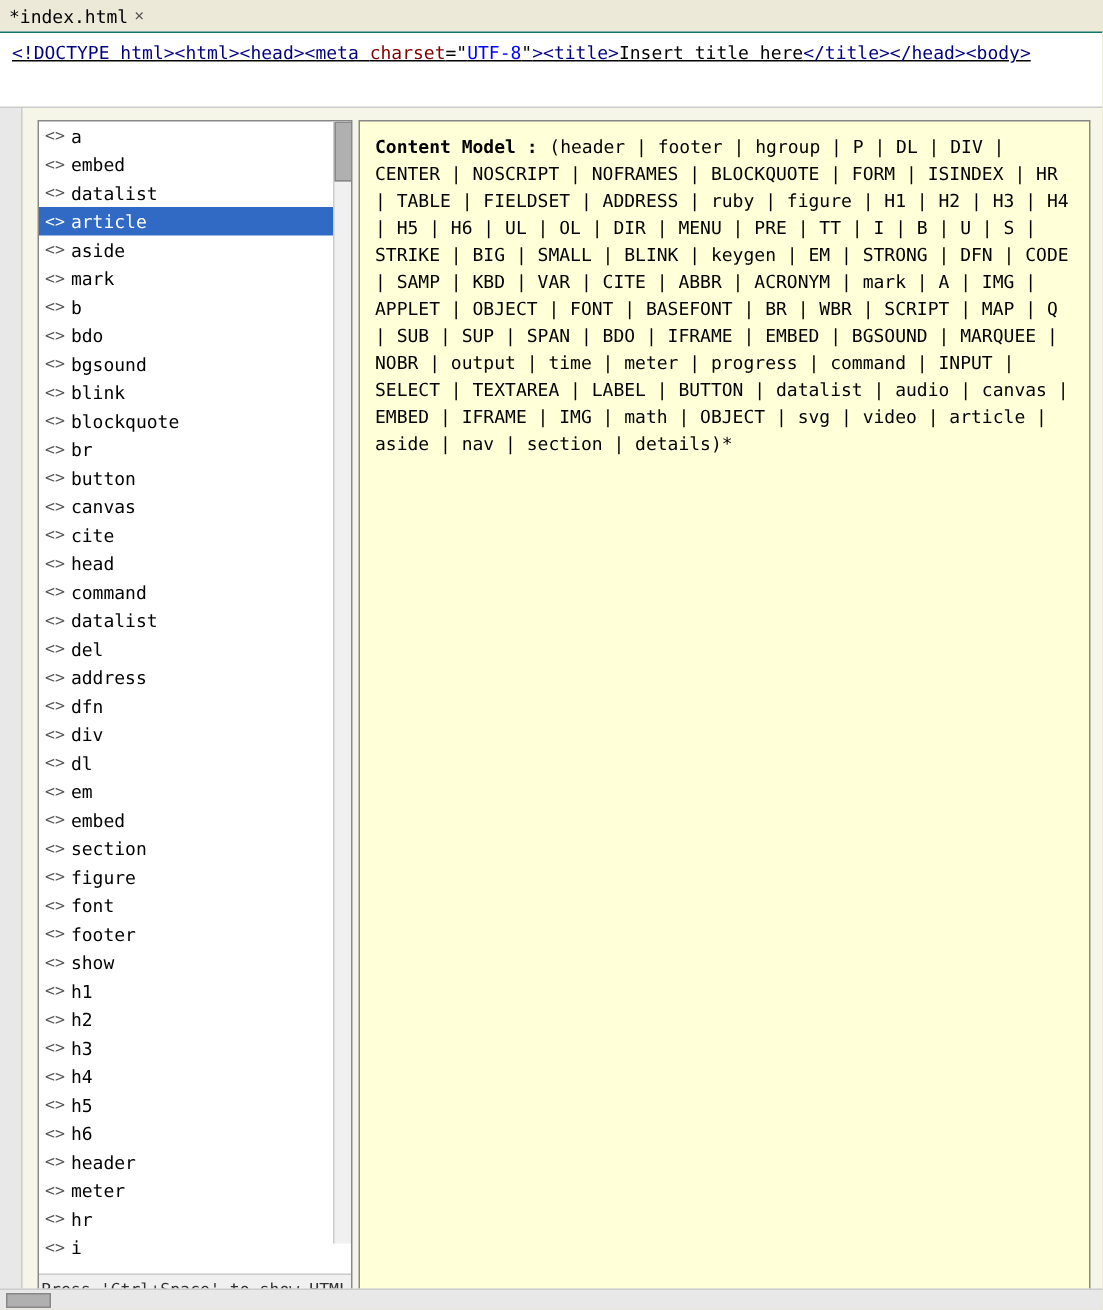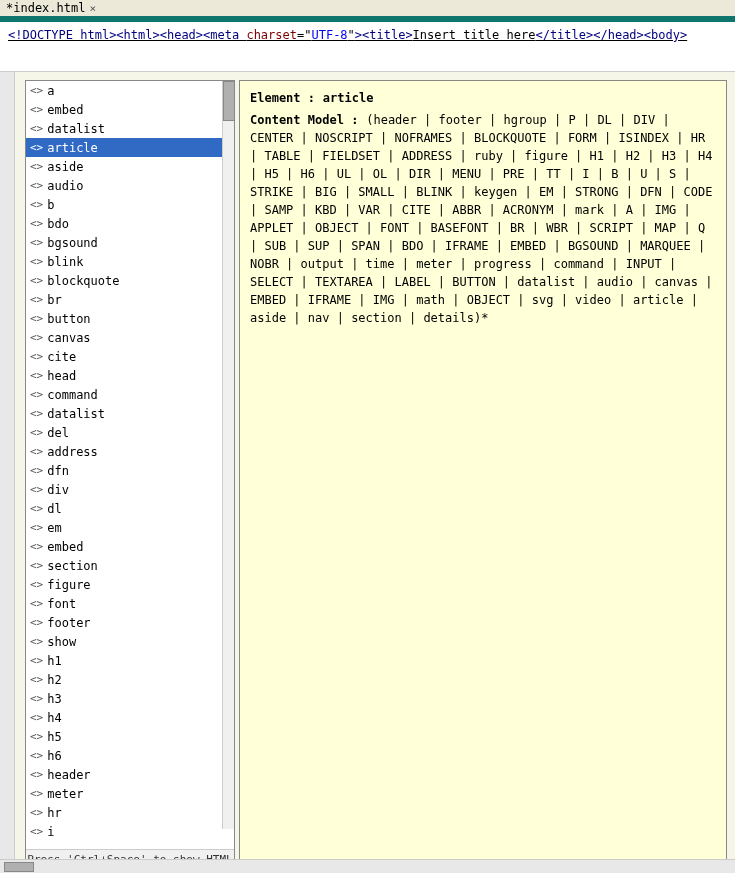--- a/index.html
+++ b/index.html
@@ -8,21 +8,21 @@
       font-size: 13px;
       background: #d4d0c8;
       width: 735px;
       height: 873px;
       overflow: hidden;
     }
 
     
     .title-bar {
       background: #ece9d8;
-      border-bottom: 6px solid #0f766e;
+      border-bottom: 1px solid #0f766e;
       height: 22px;
       display: flex;
       align-items: center;
       padding: 0 6px;
       gap: 4px;
     }
     .title-bar-text {
       font-size: 12px;
       color: #000;
     }
@@ -225,21 +225,21 @@
           <div class="autocomplete-item selected">
             <span class="item-icon">&lt;&gt;</span>
             <span class="item-label">article</span>
           </div>
           <div class="autocomplete-item">
             <span class="item-icon">&lt;&gt;</span>
             <span class="item-label">aside</span>
           </div>
           <div class="autocomplete-item">
             <span class="item-icon">&lt;&gt;</span>
-            <span class="item-label">audio</span>
+            <span class="item-label">mark</span>
           </div>
           <div class="autocomplete-item">
             <span class="item-icon">&lt;&gt;</span>
             <span class="item-label">b</span>
           </div>
           <div class="autocomplete-item">
             <span class="item-icon">&lt;&gt;</span>
             <span class="item-label">bdo</span>
           </div>
           <div class="autocomplete-item">
@@ -377,24 +377,20 @@
           <div class="scrollbar-thumb"></div>
         </div>
       </div>
     </div>
     <div class="autocomplete-footer">
       <span>Press 'Ctrl+Space' to show HTML</span>
     </div>
   </div>
 
   <div class="info-panel">
-    <div style="margin-bottom:4px;">
-      <span class="info-label">Element :</span>
-      <span class="info-content" style="font-weight:bold;">article</span>
-    </div>
     <div>
       <span class="info-label">Content Model :</span>
       <span class="info-content">(header | footer | hgroup | P | DL | DIV | CENTER | NOSCRIPT | NOFRAMES | BLOCKQUOTE | FORM | ISINDEX | HR | TABLE | FIELDSET | ADDRESS | ruby | figure | H1 | H2 | H3 | H4 | H5 | H6 | UL | OL | DIR | MENU | PRE | TT | I | B | U | S | STRIKE | BIG | SMALL | BLINK | keygen | EM | STRONG | DFN | CODE | SAMP | KBD | VAR | CITE | ABBR | ACRONYM | mark | A | IMG | APPLET | OBJECT | FONT | BASEFONT | BR | WBR | SCRIPT | MAP | Q | SUB | SUP | SPAN | BDO | IFRAME | EMBED | BGSOUND | MARQUEE | NOBR | output | time | meter | progress | command | INPUT | SELECT | TEXTAREA | LABEL | BUTTON | datalist | audio | canvas | EMBED | IFRAME | IMG | math | OBJECT | svg | video | article | aside | nav | section | details)*</span>
     </div>
   </div>
 
 </div>
 
 <div class="bottom-scrollbar">
   <div class="h-scroll-thumb"></div>

